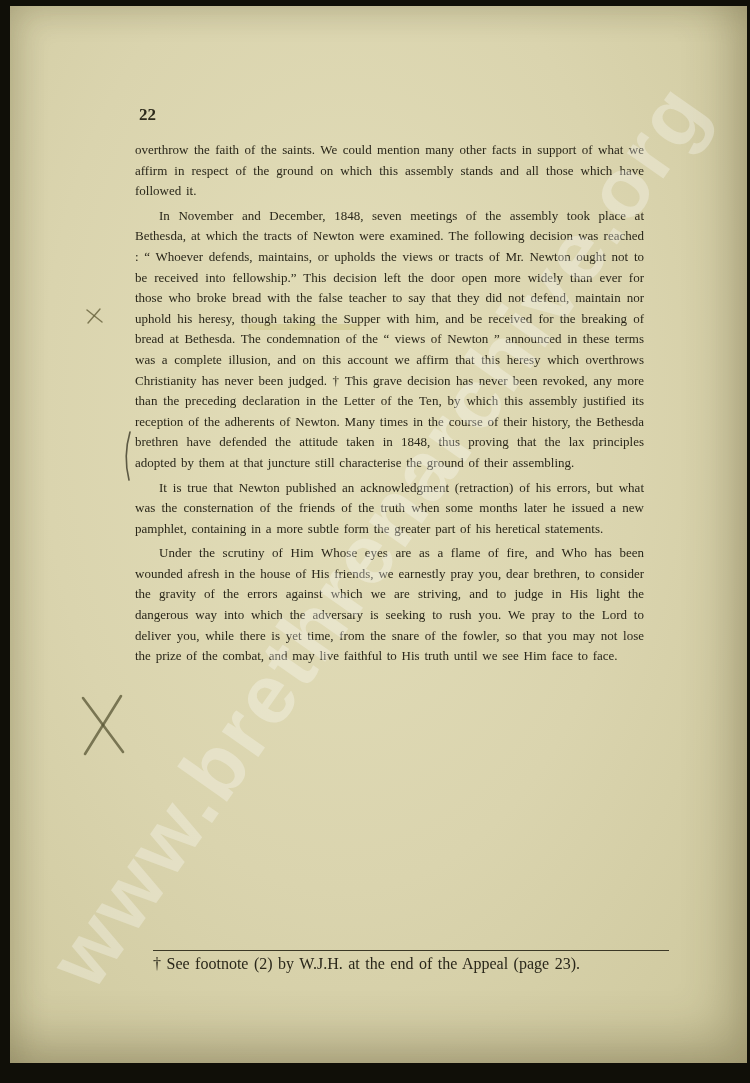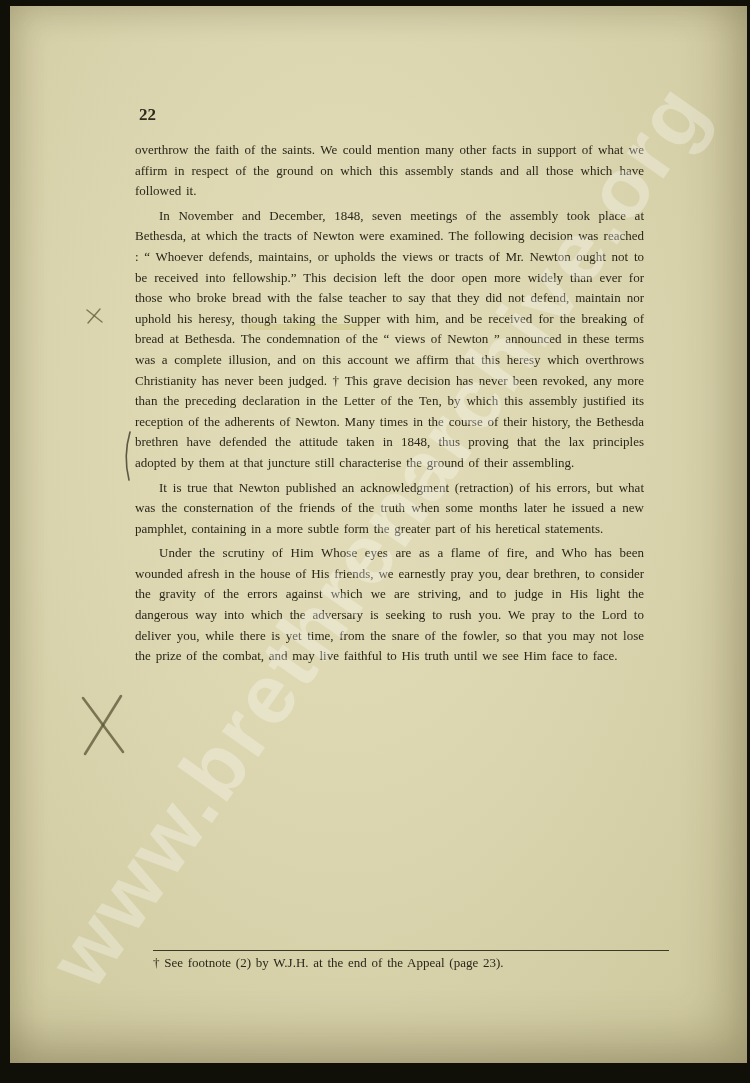--- a/index.html
+++ b/index.html
@@ -52,21 +52,21 @@
     position:absolute;
     left:143px; top:944px; width:516px;
     color:#2a271a;
   }
   .footnote-rule {
     border-top:1.5px solid #3b3826;
     width:100%;
     height:0;
   }
   .footnote-text {
-    font-size:13px;
+    font-size:16px;
     margin-top:4px;
     word-spacing:1.5px;
   }
   
   .watermark {
     position:absolute;
     left:50%; top:50%;
     transform: translate(-50%,-50%) rotate(-55deg);
     font-family:"Liberation Sans", sans-serif;
     font-weight:bold;

